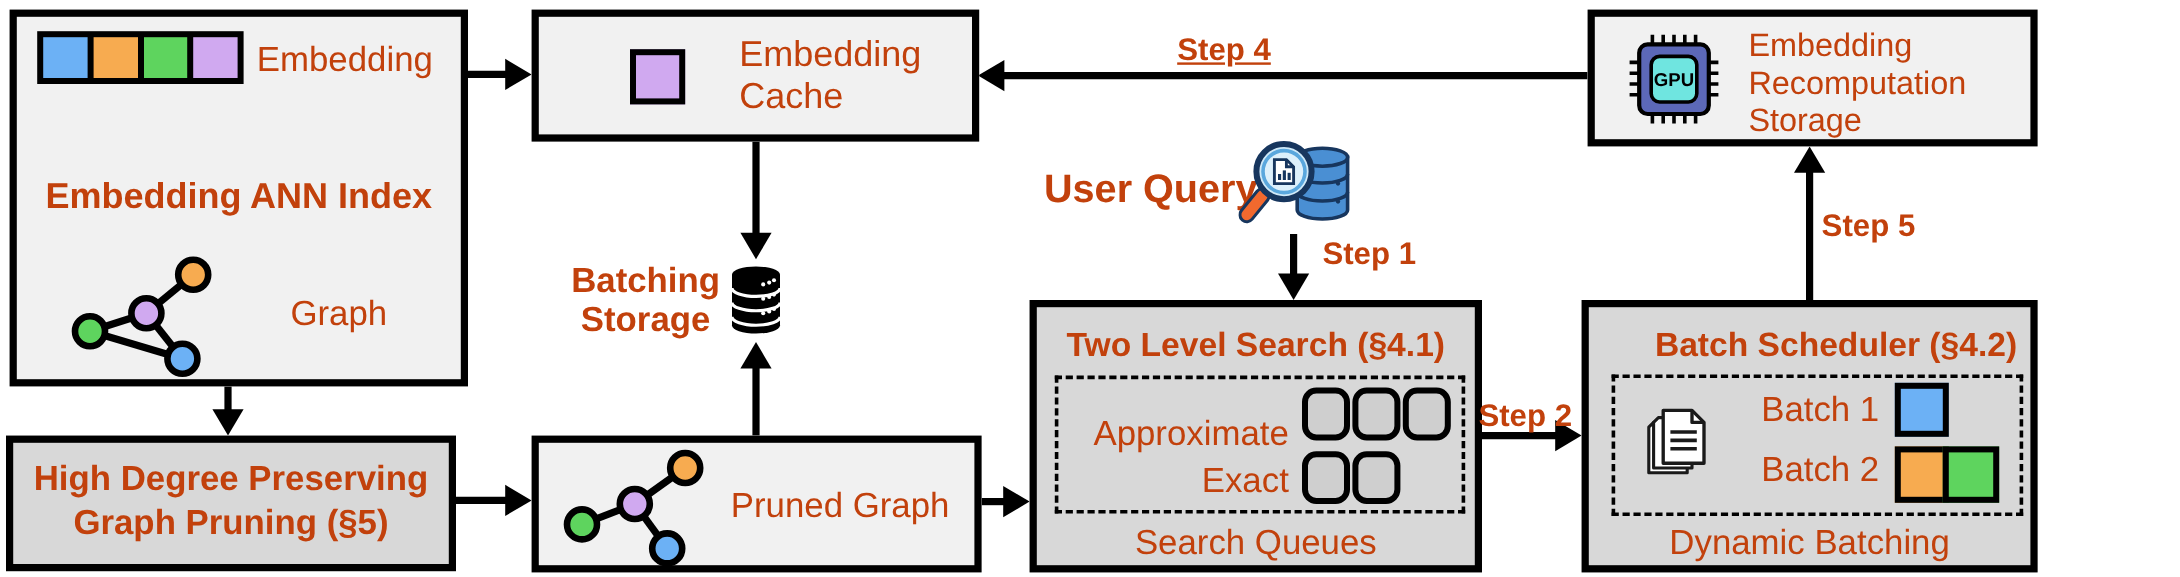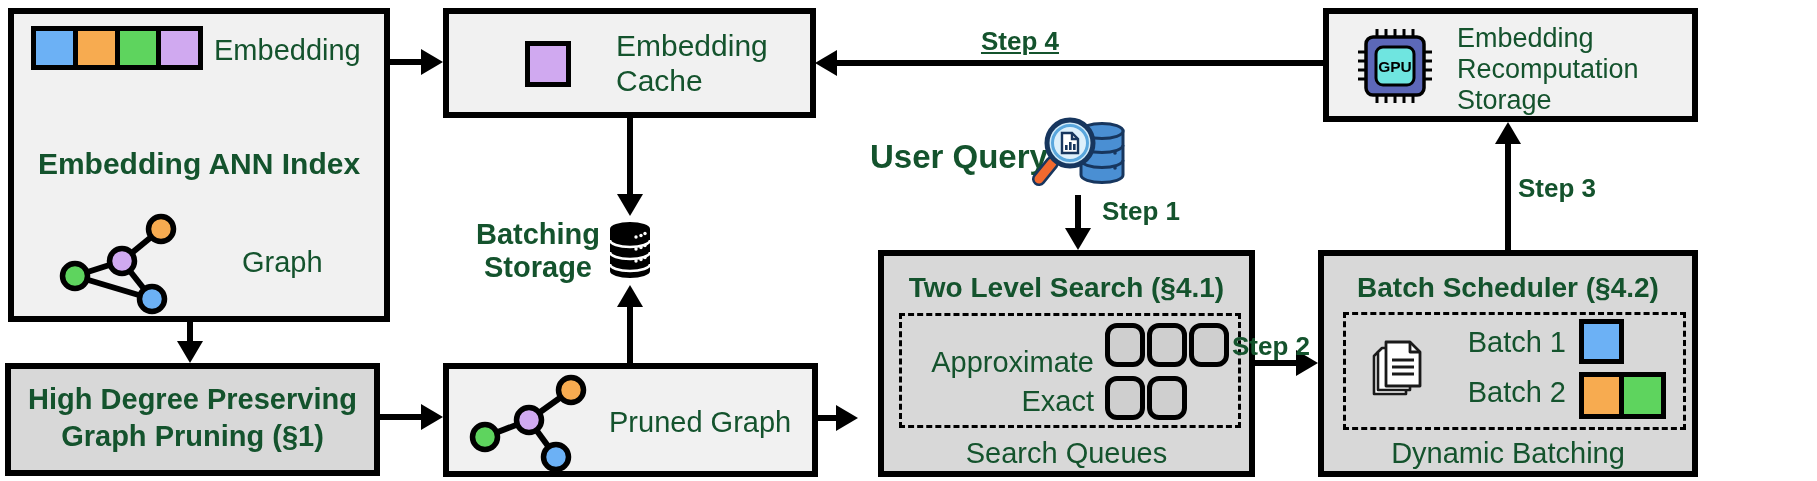--- a/index.html
+++ b/index.html
@@ -1,18 +1,18 @@
 <!DOCTYPE html>
 <html><head>
 <meta charset="utf-8">
 <style>
   html,body { margin:0; padding:0; background:#ffffff; }
   .canvas {
     position:relative; width:1817px; height:481px; background:#ffffff;
-    font-family:"Liberation Sans", sans-serif; color:#14532d; overflow:hidden;
+    font-family:"Liberation Sans", sans-serif; color:#c2410c; overflow:hidden;
   }
   .abs { position:absolute; }
   .box { position:absolute; border:6px solid #000; box-sizing:border-box; }
   .light { background:#f1f1f1; }
   .dark  { background:#d8d8d8; }
   .nowrap { white-space:nowrap; }
   .bold { font-weight:bold; }
   .ctr { text-align:center; }
   .overlay { position:absolute; left:0; top:0; width:1817px; height:481px; pointer-events:none; }
   .step-label { position:absolute; font-weight:bold; font-size:26px; white-space:nowrap; }
@@ -91,21 +91,21 @@
       <circle cx="73" cy="57" r="12.5" stroke="#000" stroke-width="5.5" fill="#d0a9f0"></circle>
       <circle cx="26" cy="72" r="12.5" stroke="#000" stroke-width="5.5" fill="#5ed45e"></circle>
       <circle cx="103" cy="95" r="12.5" stroke="#000" stroke-width="5.5" fill="#6cb1f5"></circle>
     </svg>
     <div class="abs lbl29 nowrap" style="left:228px; top:232px;">Graph</div>
   </div>
 
   <div class="box dark" style="left:5px; top:363px; width:375px; height:113px;">
     <div class="abs bold ctr nowrap" style="left:0; top:12px; width:100%; font-size:29px; line-height:37px;">
       <div>High Degree Preserving</div>
-      <div>Graph Pruning (§1)</div>
+      <div>Graph Pruning (§5)</div>
     </div>
   </div>
 
   <div class="box light" style="left:443px; top:8px; width:373px; height:110px;">
     <div class="sq" style="left: 76px; top: 27px; width: 46px; height: 46px; background-color: rgb(208, 169, 240);"></div>
     <div class="abs nowrap" style="left:167px; top:14px; font-size:30px; line-height:35px;">
       <div>Embedding</div>
       <div>Cache</div>
     </div>
   </div>
@@ -162,59 +162,59 @@
       <circle cx="26" cy="30" r="17.5" fill="#ddf0fb" stroke="#5aa7dd" stroke-width="3"></circle>
       <path d="M18,20 h10 l6,6 v14 h-16 z" fill="#fff" stroke="#17365e" stroke-width="2.4"></path>
       <path d="M28,20 v6 h6" fill="none" stroke="#17365e" stroke-width="2.4"></path>
       <rect x="21" y="32" width="2.6" height="5" fill="#17365e"></rect>
       <rect x="25" y="29" width="2.6" height="8" fill="#17365e"></rect>
       <rect x="29" y="31" width="2.6" height="6" fill="#17365e"></rect>
     </g>
   </svg>
   <div class="step-label" style="left:1102px; top:196px;">Step 1</div>
 
-  <div class="box dark" style="left:858px; top:250px; width:377px; height:227px;margin-left:20px;">
+  <div class="box dark" style="left:858px; top:250px; width:377px; height:227px;">
     <div class="abs title28 ctr nowrap" style="left:0; top:16px; width:100%;">Two Level Search (§4.1)</div>
     <div class="dashed" style="left:15px; top:57px; width:342px; height:115px;">
       <div class="abs lbl29 nowrap" style="left:0; top:30px; width:192px; text-align:right;">Approximate</div>
       <div class="qrow" style="left:203px; top:7px;">
         <div class="qsq"></div>
         <div class="qsq"></div>
         <div class="qsq"></div>
       </div>
       <div class="abs lbl29 nowrap" style="left:0; top:69px; width:192px; text-align:right;">Exact</div>
       <div class="qrow" style="left:203px; top:60px;">
         <div class="qsq"></div>
         <div class="qsq"></div>
       </div>
     </div>
     <div class="abs lbl29 ctr nowrap" style="left:0; top:181px; width:100%;">Search Queues</div>
   </div>
   <div class="step-label" style="left:1232px; top:331px;">Step 2</div>
 
   <div class="box dark" style="left:1318px; top:250px; width:380px; height:227px;">
-    <div class="abs title28 ctr nowrap" style="left:0; top:16px; width:100%;">Batch Scheduler (§4.2)</div>
+    <div class="abs title28 ctr nowrap" style="left:0; top:16px; width:100%;padding-left:22px;">Batch Scheduler (§4.2)</div>
     <div class="dashed" style="left:19px; top:56px; width:343px; height:118px;"></div>
     <svg class="abs" style="left:48px; top:82px;" width="54" height="62" viewBox="0 0 54 62">
       <path d="M6,14 h28 v42 h-32 v-38 z" fill="#fff" stroke="#1a1a1a" stroke-width="2.6" stroke-linejoin="round"></path>
       <path d="M10,10 h28 v42 h-32 v-38 z" fill="#fff" stroke="#1a1a1a" stroke-width="2.6" stroke-linejoin="round"></path>
       <path d="M14,4 h24 l10,10 v34 h-34 z" fill="#fff" stroke="#1a1a1a" stroke-width="2.8" stroke-linejoin="round"></path>
       <path d="M38,4 v10 h10" fill="none" stroke="#1a1a1a" stroke-width="2.8" stroke-linejoin="round"></path>
       <line x1="20" y1="22" x2="42" y2="22" stroke="#1a1a1a" stroke-width="3"></line>
       <line x1="20" y1="29" x2="42" y2="29" stroke="#1a1a1a" stroke-width="3"></line>
       <line x1="20" y1="36" x2="42" y2="36" stroke="#1a1a1a" stroke-width="3"></line>
     </svg>
     <div class="abs lbl29 nowrap" style="left:130px; top:70px; width:112px; text-align:right;">Batch 1</div>
     <div class="sq" style="left: 255px; top: 63px; width: 45px; height: 45px; background-color: rgb(108, 177, 245);"></div>
     <div class="abs lbl29 nowrap" style="left:130px; top:120px; width:112px; text-align:right;">Batch 2</div>
     <div class="sq" style="left: 255px; top: 116px; width: 45px; height: 47px; background-color: rgb(247, 171, 80);"></div>
     <div class="sq" style="left: 295px; top: 116px; width: 47px; height: 47px; background-color: rgb(94, 212, 94);"></div>
     <div class="abs lbl29 ctr nowrap" style="left:0; top:181px; width:100%;">Dynamic Batching</div>
   </div>
-  <div class="step-label" style="left:1518px; top:173px;">Step 3</div>
+  <div class="step-label" style="left:1518px; top:173px;">Step 5</div>
 
   <div class="box light" style="left:1323px; top:8px; width:375px; height:114px;">
     <svg class="abs" style="left:26px; top:12px;" width="80" height="80" viewBox="0 0 80 80">
       <g stroke="#000" stroke-width="3">
         <line x1="22" y1="3" x2="22" y2="11"></line>
           <line x1="31" y1="3" x2="31" y2="11"></line>
           <line x1="40" y1="3" x2="40" y2="11"></line>
           <line x1="49" y1="3" x2="49" y2="11"></line>
           <line x1="58" y1="3" x2="58" y2="11"></line>
         <line x1="22" y1="69" x2="22" y2="77"></line>

